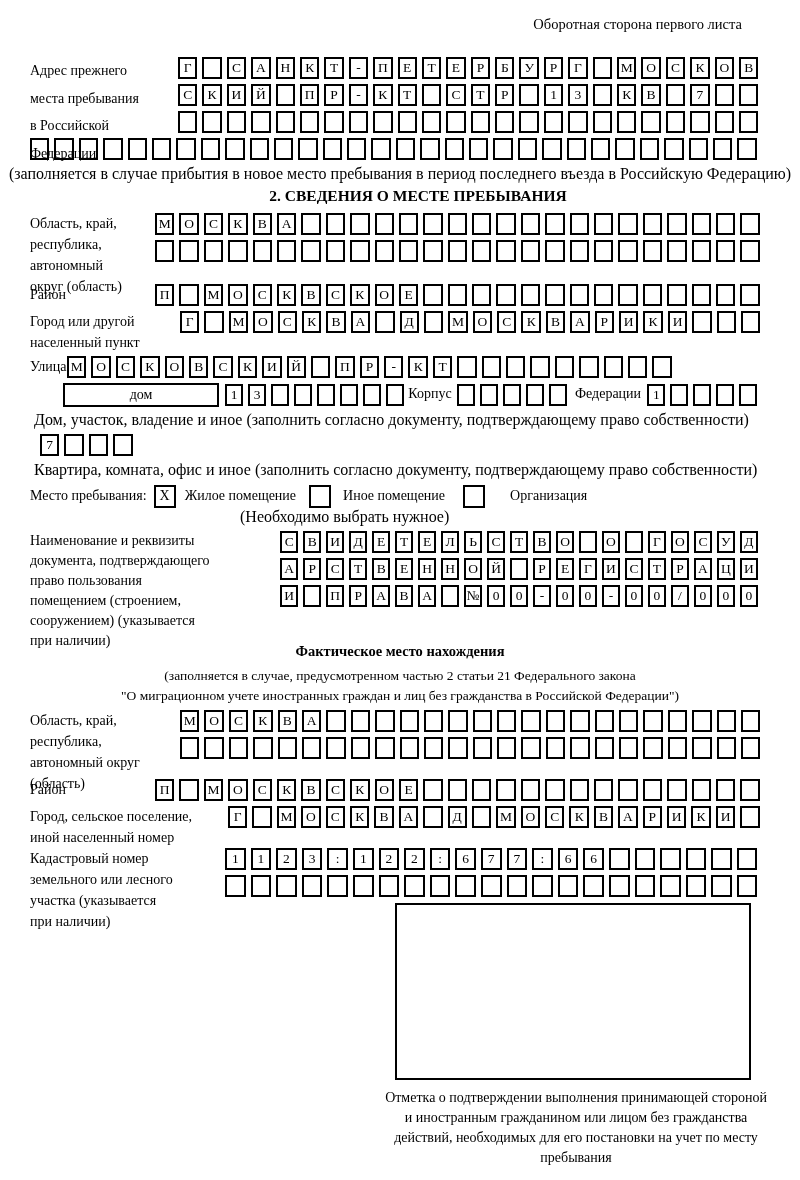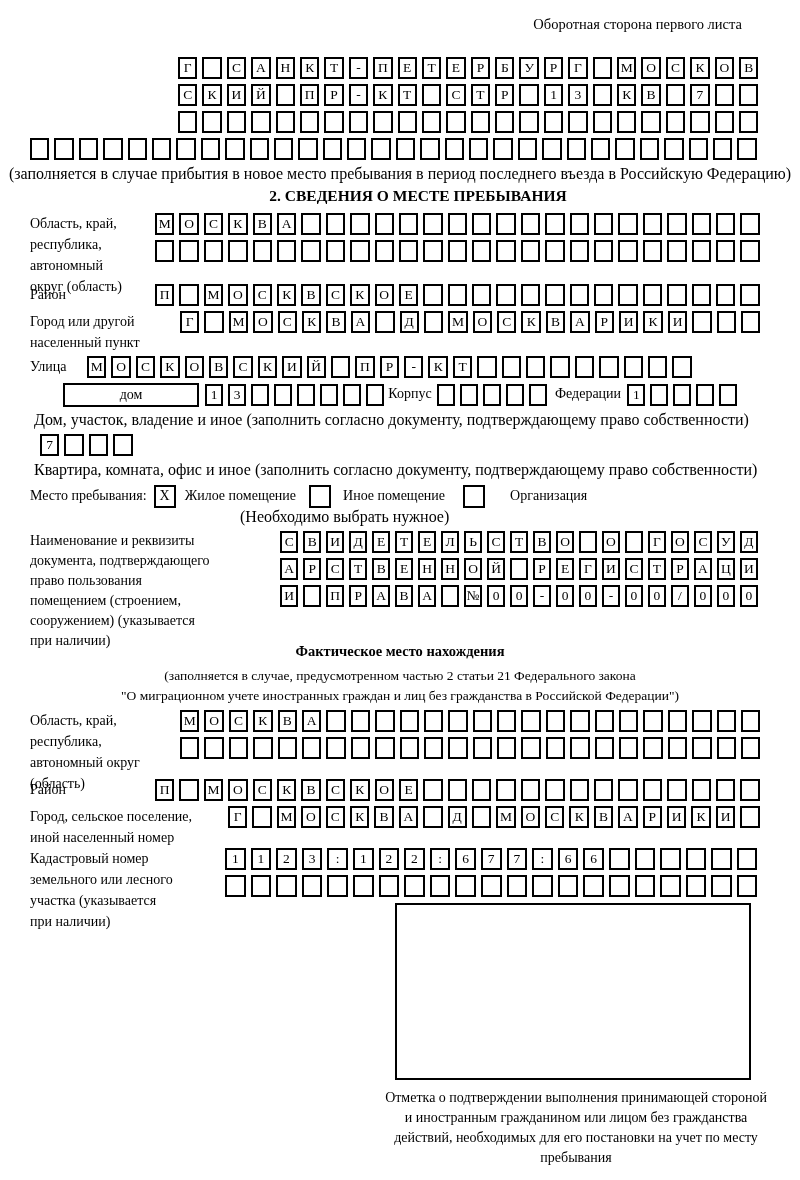--- a/index.html
+++ b/index.html
@@ -46,20 +46,26 @@
   .fact-note{font-size:13.5px;line-height:20px;}
 </style>
 </head>
 <body>
 
 <div class="page">
 
   <div class="header-note">Оборотная сторона первого листа</div>
 
   <div class="frow lh27" style="margin-top:24px;padding-left:178px;">
+    <div class="flabel">
+      <span>Адрес прежнего</span>
+      <span>места пребывания</span>
+      <span>в Российской</span>
+      <span>Федерации</span>
+    </div>
     <div class="cellrow">
         <span class="cell">Г</span>
         <span class="cell"></span>
         <span class="cell">С</span>
         <span class="cell">А</span>
         <span class="cell">Н</span>
         <span class="cell">К</span>
         <span class="cell">Т</span>
         <span class="cell">-</span>
         <span class="cell">П</span>
@@ -289,21 +295,21 @@
         <span class="cell">Р</span>
         <span class="cell">И</span>
         <span class="cell">К</span>
         <span class="cell">И</span>
         <span class="cell"></span>
         <span class="cell"></span>
         <span class="cell"></span>
       </div>
   </div>
 
-  <div class="frow" style="padding-left:87px;">
+  <div class="frow" style="padding-left:67px;">
     <div class="flabel">Улица</div>
     <div class="cellrow">
         <span class="cell">М</span>
         <span class="cell">О</span>
         <span class="cell">С</span>
         <span class="cell">К</span>
         <span class="cell">О</span>
         <span class="cell">В</span>
         <span class="cell">С</span>
         <span class="cell">К</span>
@@ -321,21 +327,21 @@
         <span class="cell"></span>
         <span class="cell"></span>
         <span class="cell"></span>
         <span class="cell"></span>
         <span class="cell"></span>
         <span class="cell"></span>
       </div>
   </div>
 
   <div class="dom-row">
-    <div class="widebox" style="width:136px;">дом</div>
+    <div class="widebox" style="width:156px;">дом</div>
     <div class="cellrow docpitch" style="margin-left:6px;margin-top:1px;">
         <span class="cell">1</span>
         <span class="cell">3</span>
         <span class="cell"></span>
         <span class="cell"></span>
         <span class="cell"></span>
         <span class="cell"></span>
         <span class="cell"></span>
         <span class="cell"></span>
       </div>

